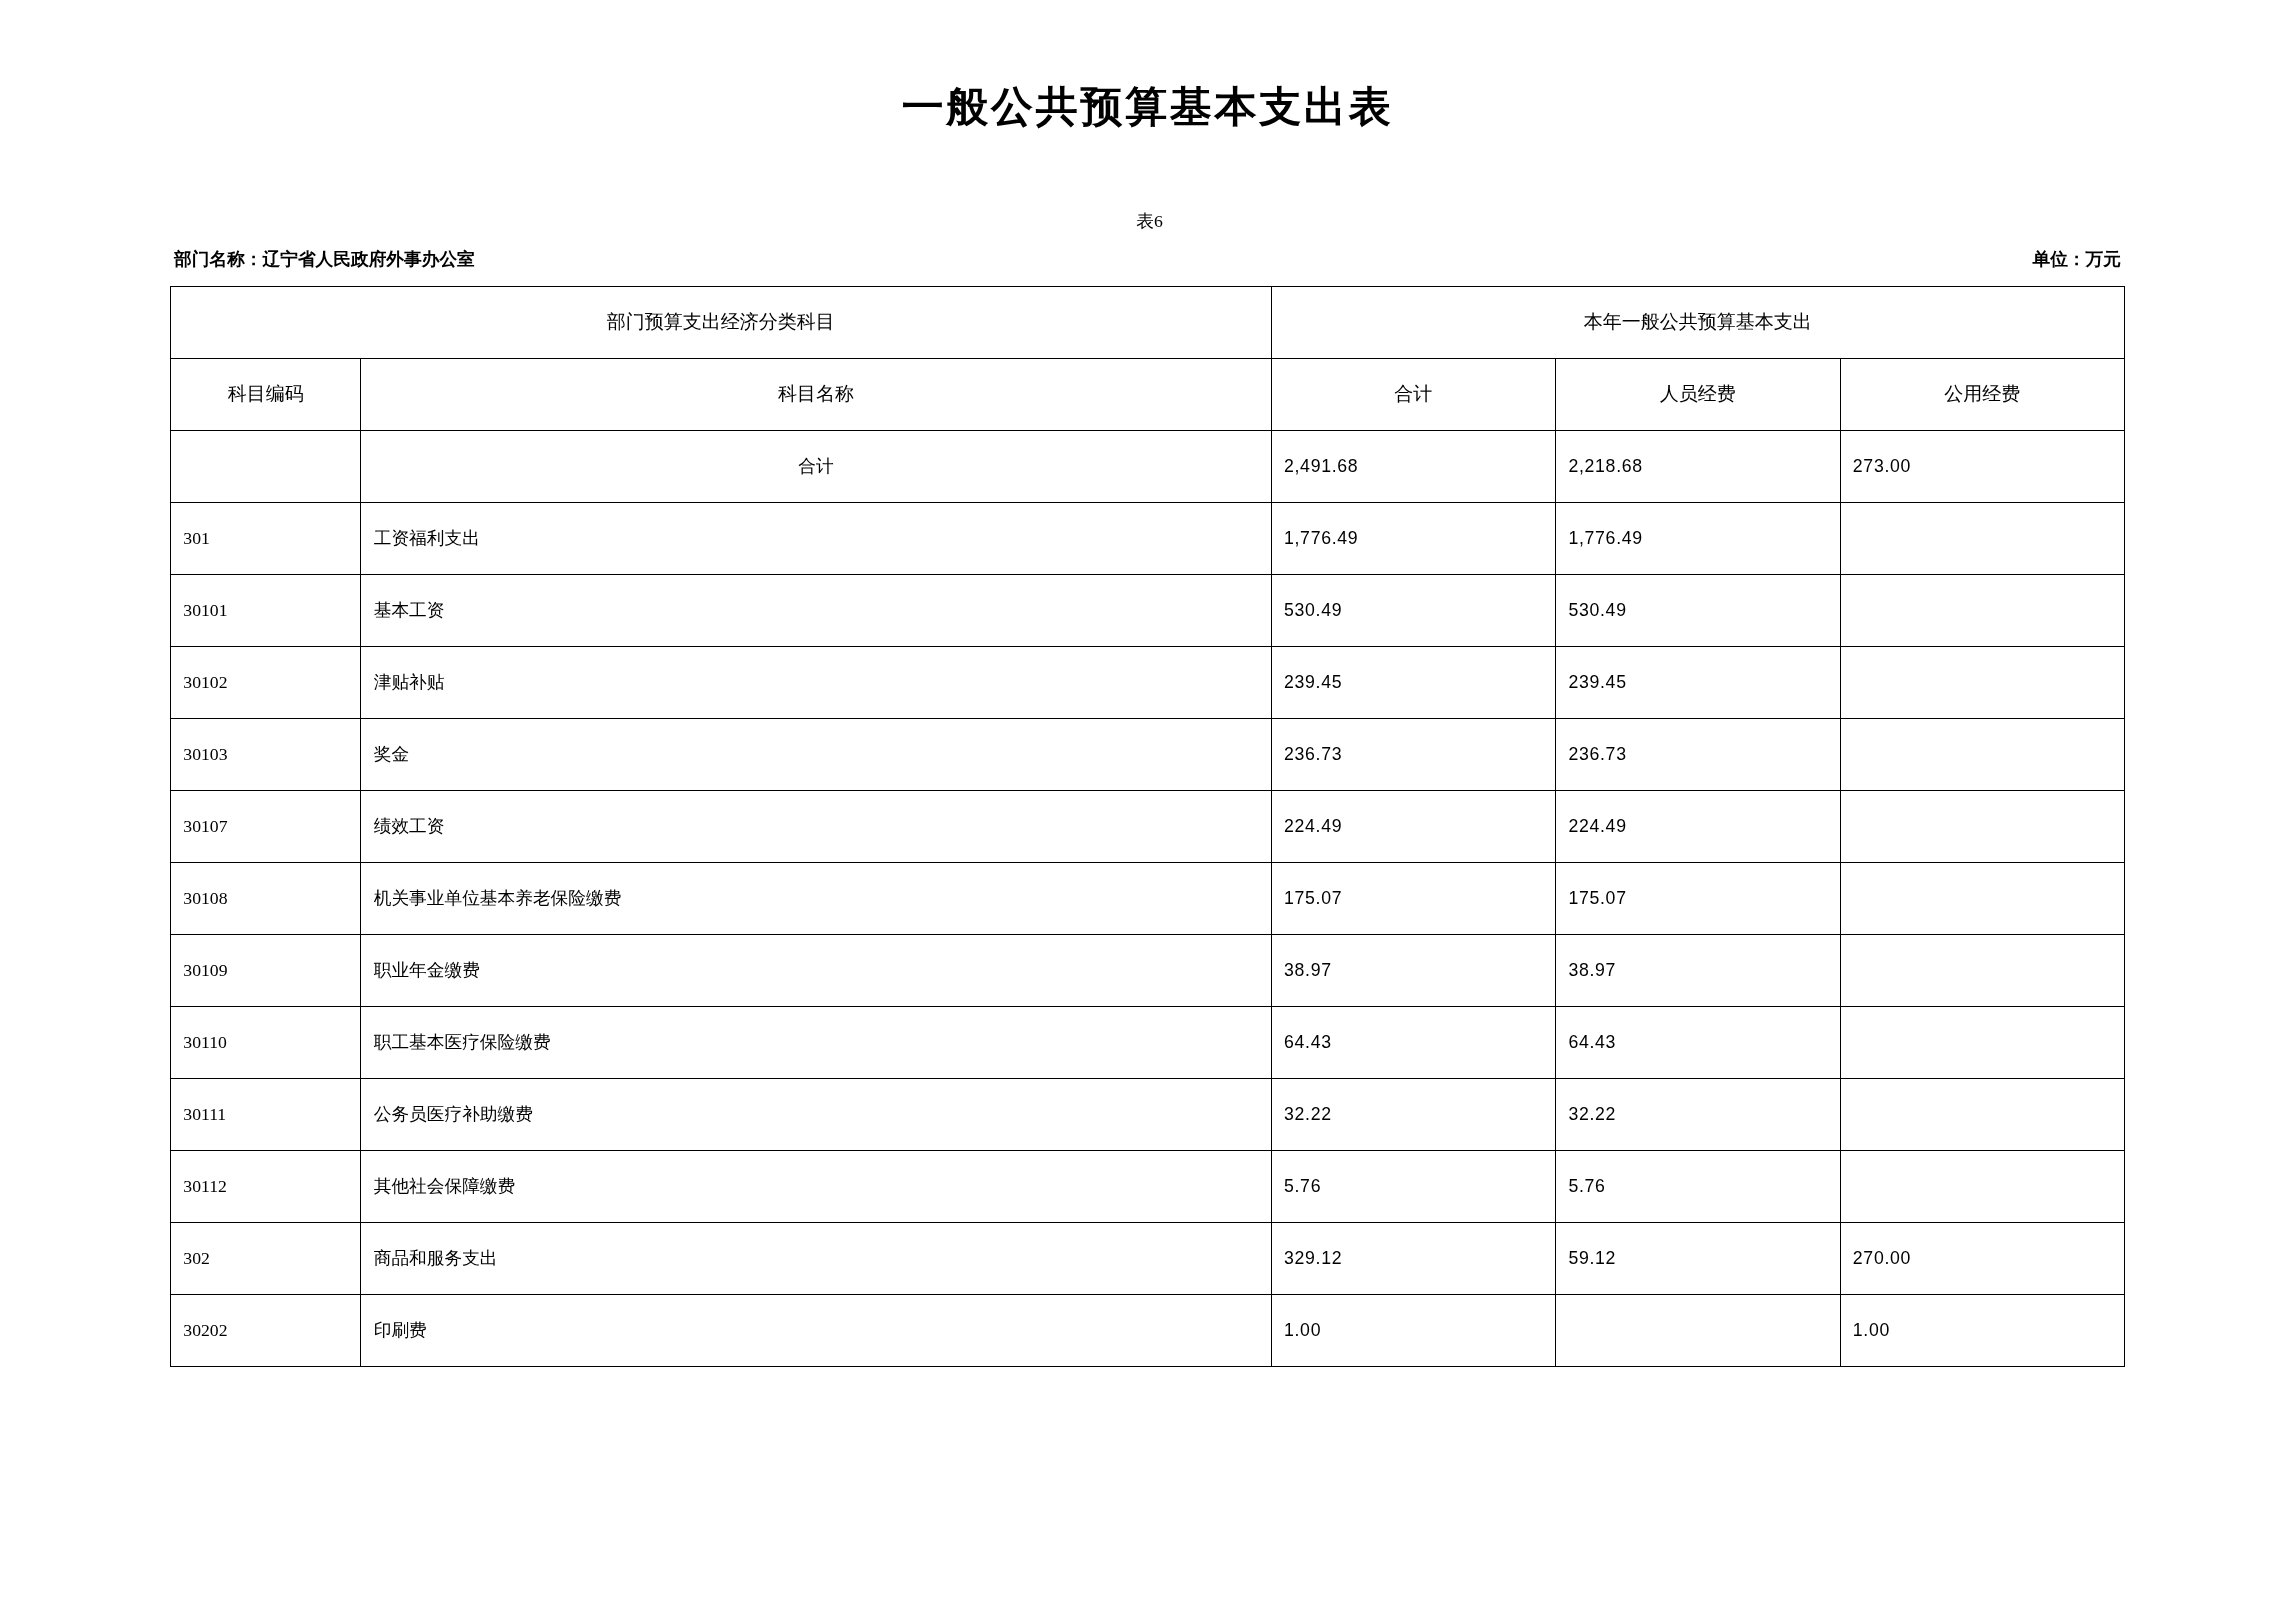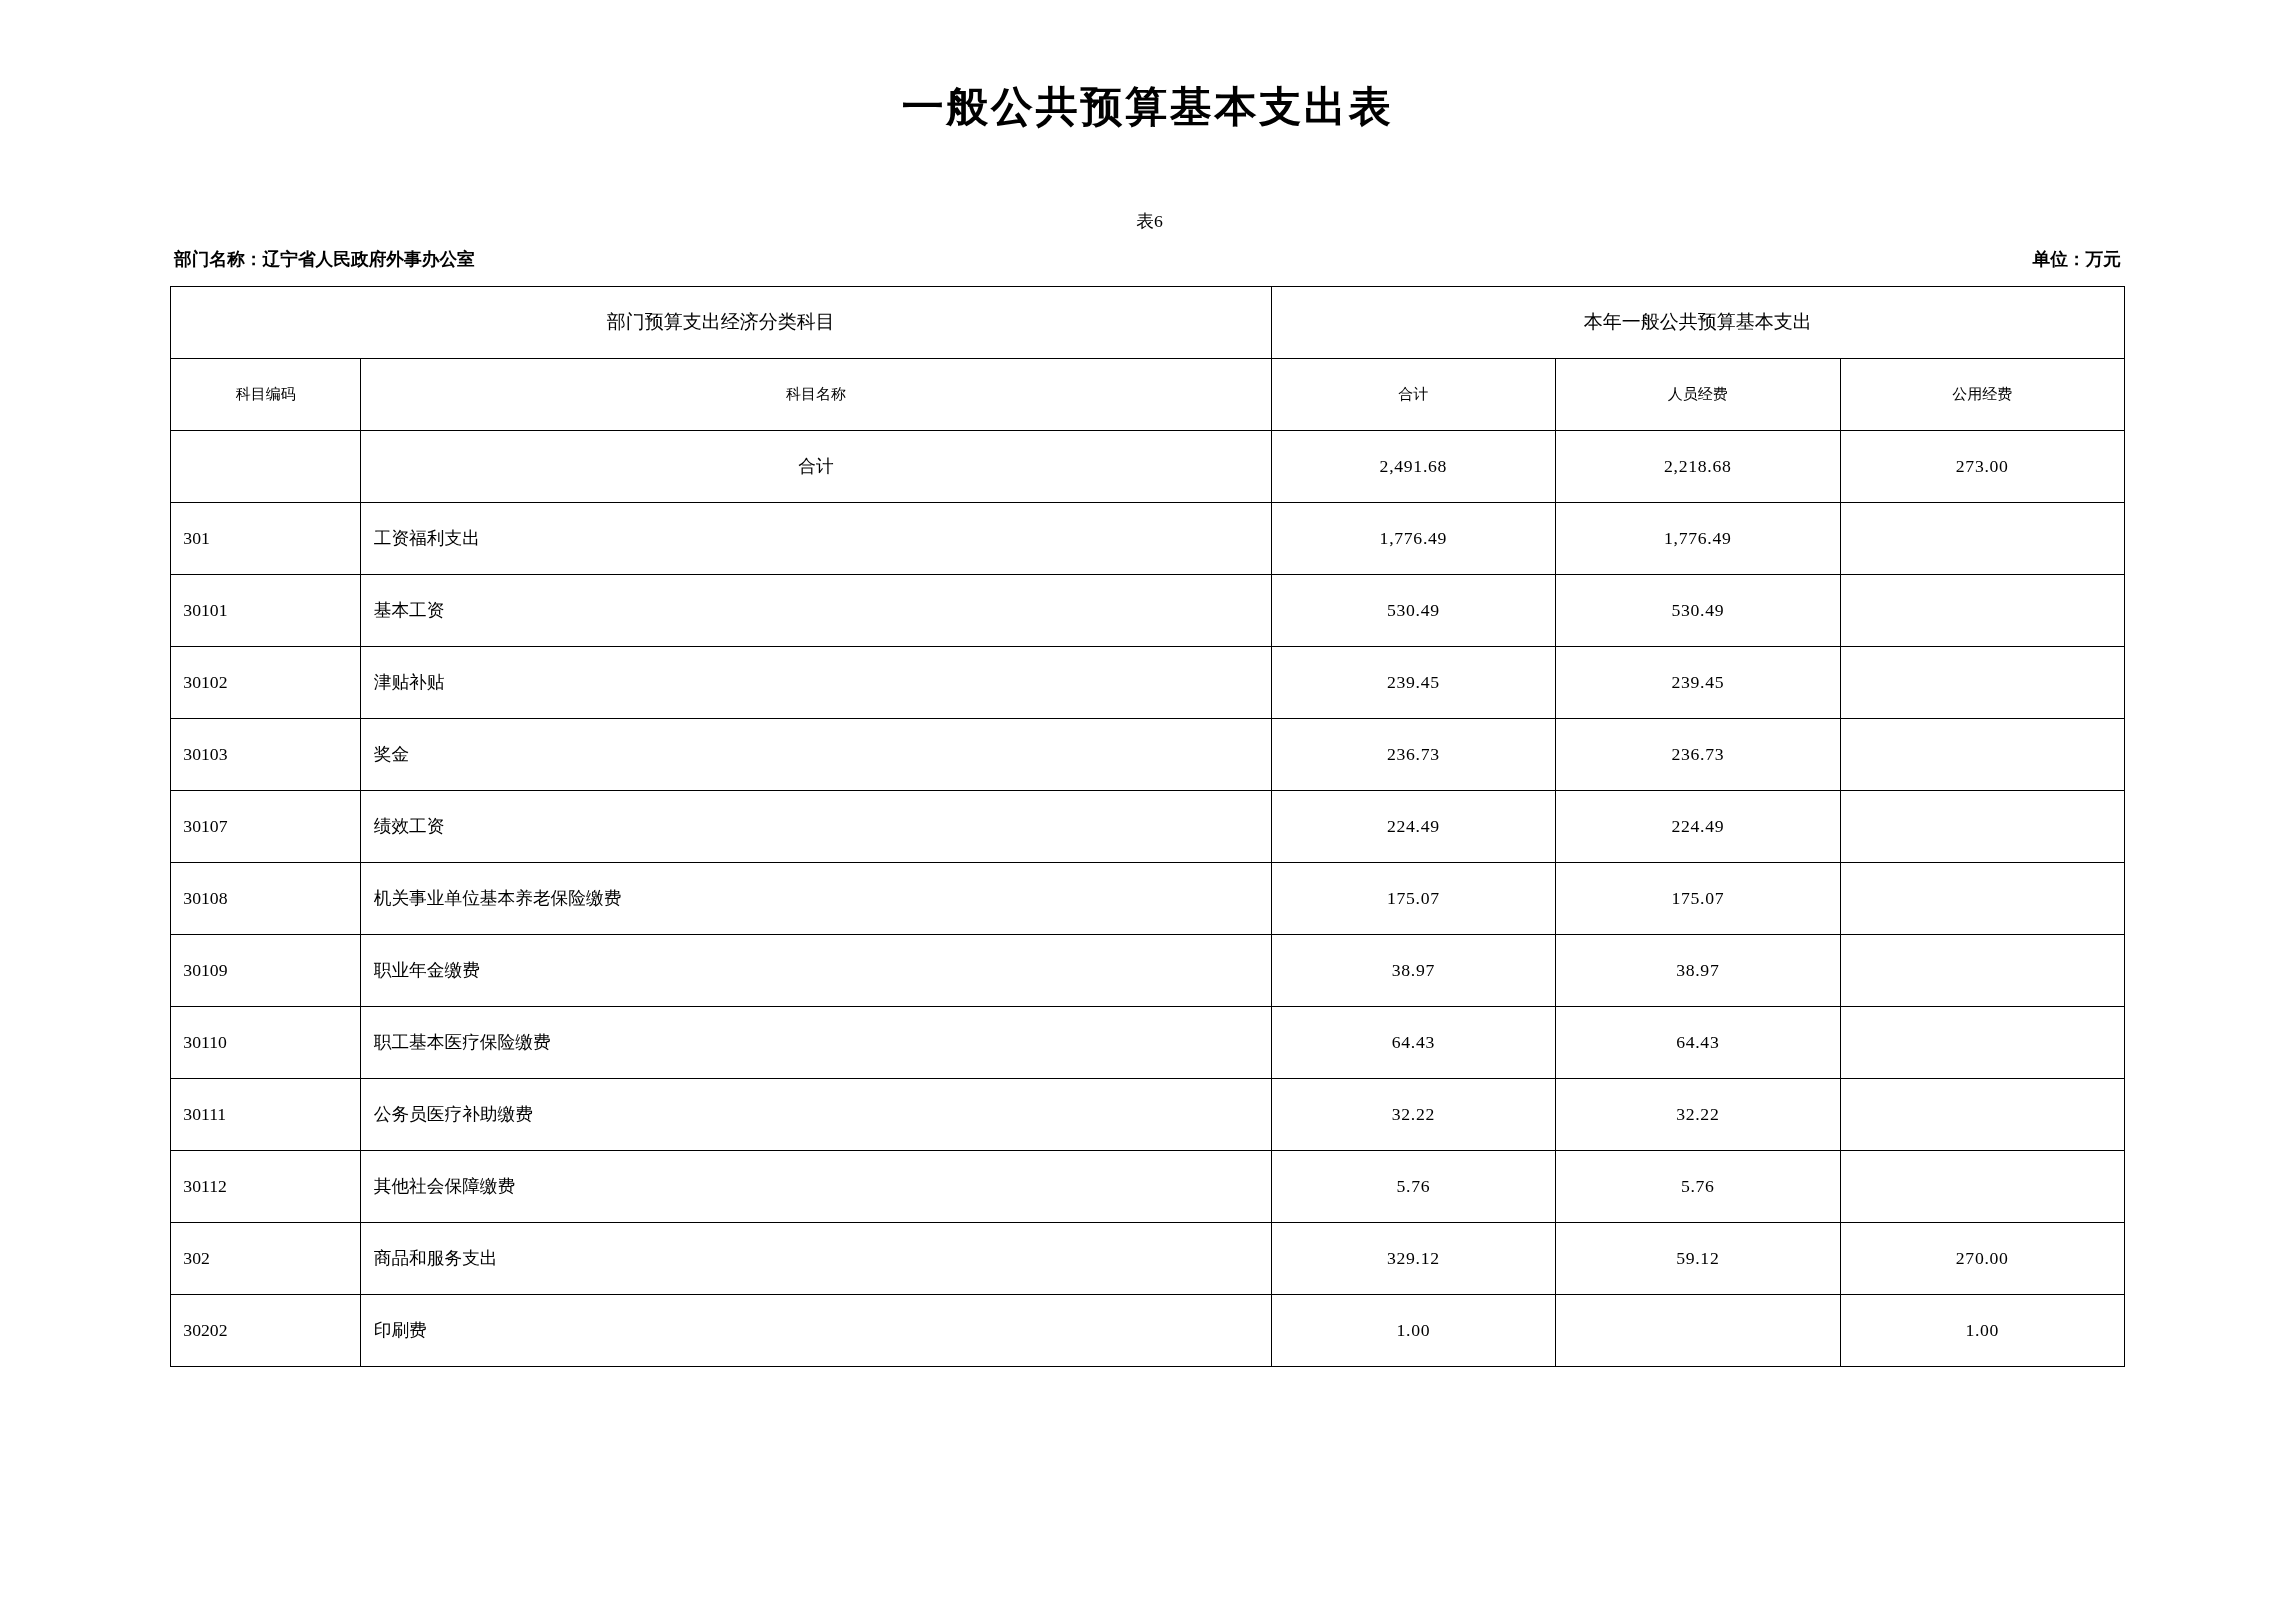--- a/index.html
+++ b/index.html
@@ -65,28 +65,28 @@
     font-weight: normal;
     vertical-align: middle;
   }
   .grp-head {
     text-align: center;
     font-size: 19px;
     height: 57px;
   }
   .col-head {
     text-align: center;
-    font-size: 15px;
+    font-size: 19px;
     height: 61px;
     font-family: Liberation Serif, serif;
   }
   .c-code { width: 164px; text-align: left; }
   .c-name { width: 784px; text-align: left; }
-  .c-num  { width: 245px; text-align: center; padding-right: 17.7px;
-            font-family: Liberation Serif, serif; }
+  .c-num  { width: 245px; text-align: left; padding-right: 17.7px;
+            font-family: Liberation Sans, sans-serif; }
   .name-indent-0 { padding-left: 15px; margin-top: 30px; }
   .name-indent-1 { padding-left: 45px; }
   .total-name { text-align: center; }
   .num { letter-spacing: 0.7px; }
 </style>
 </head>
 <body>
 
 <div class="page">
 

